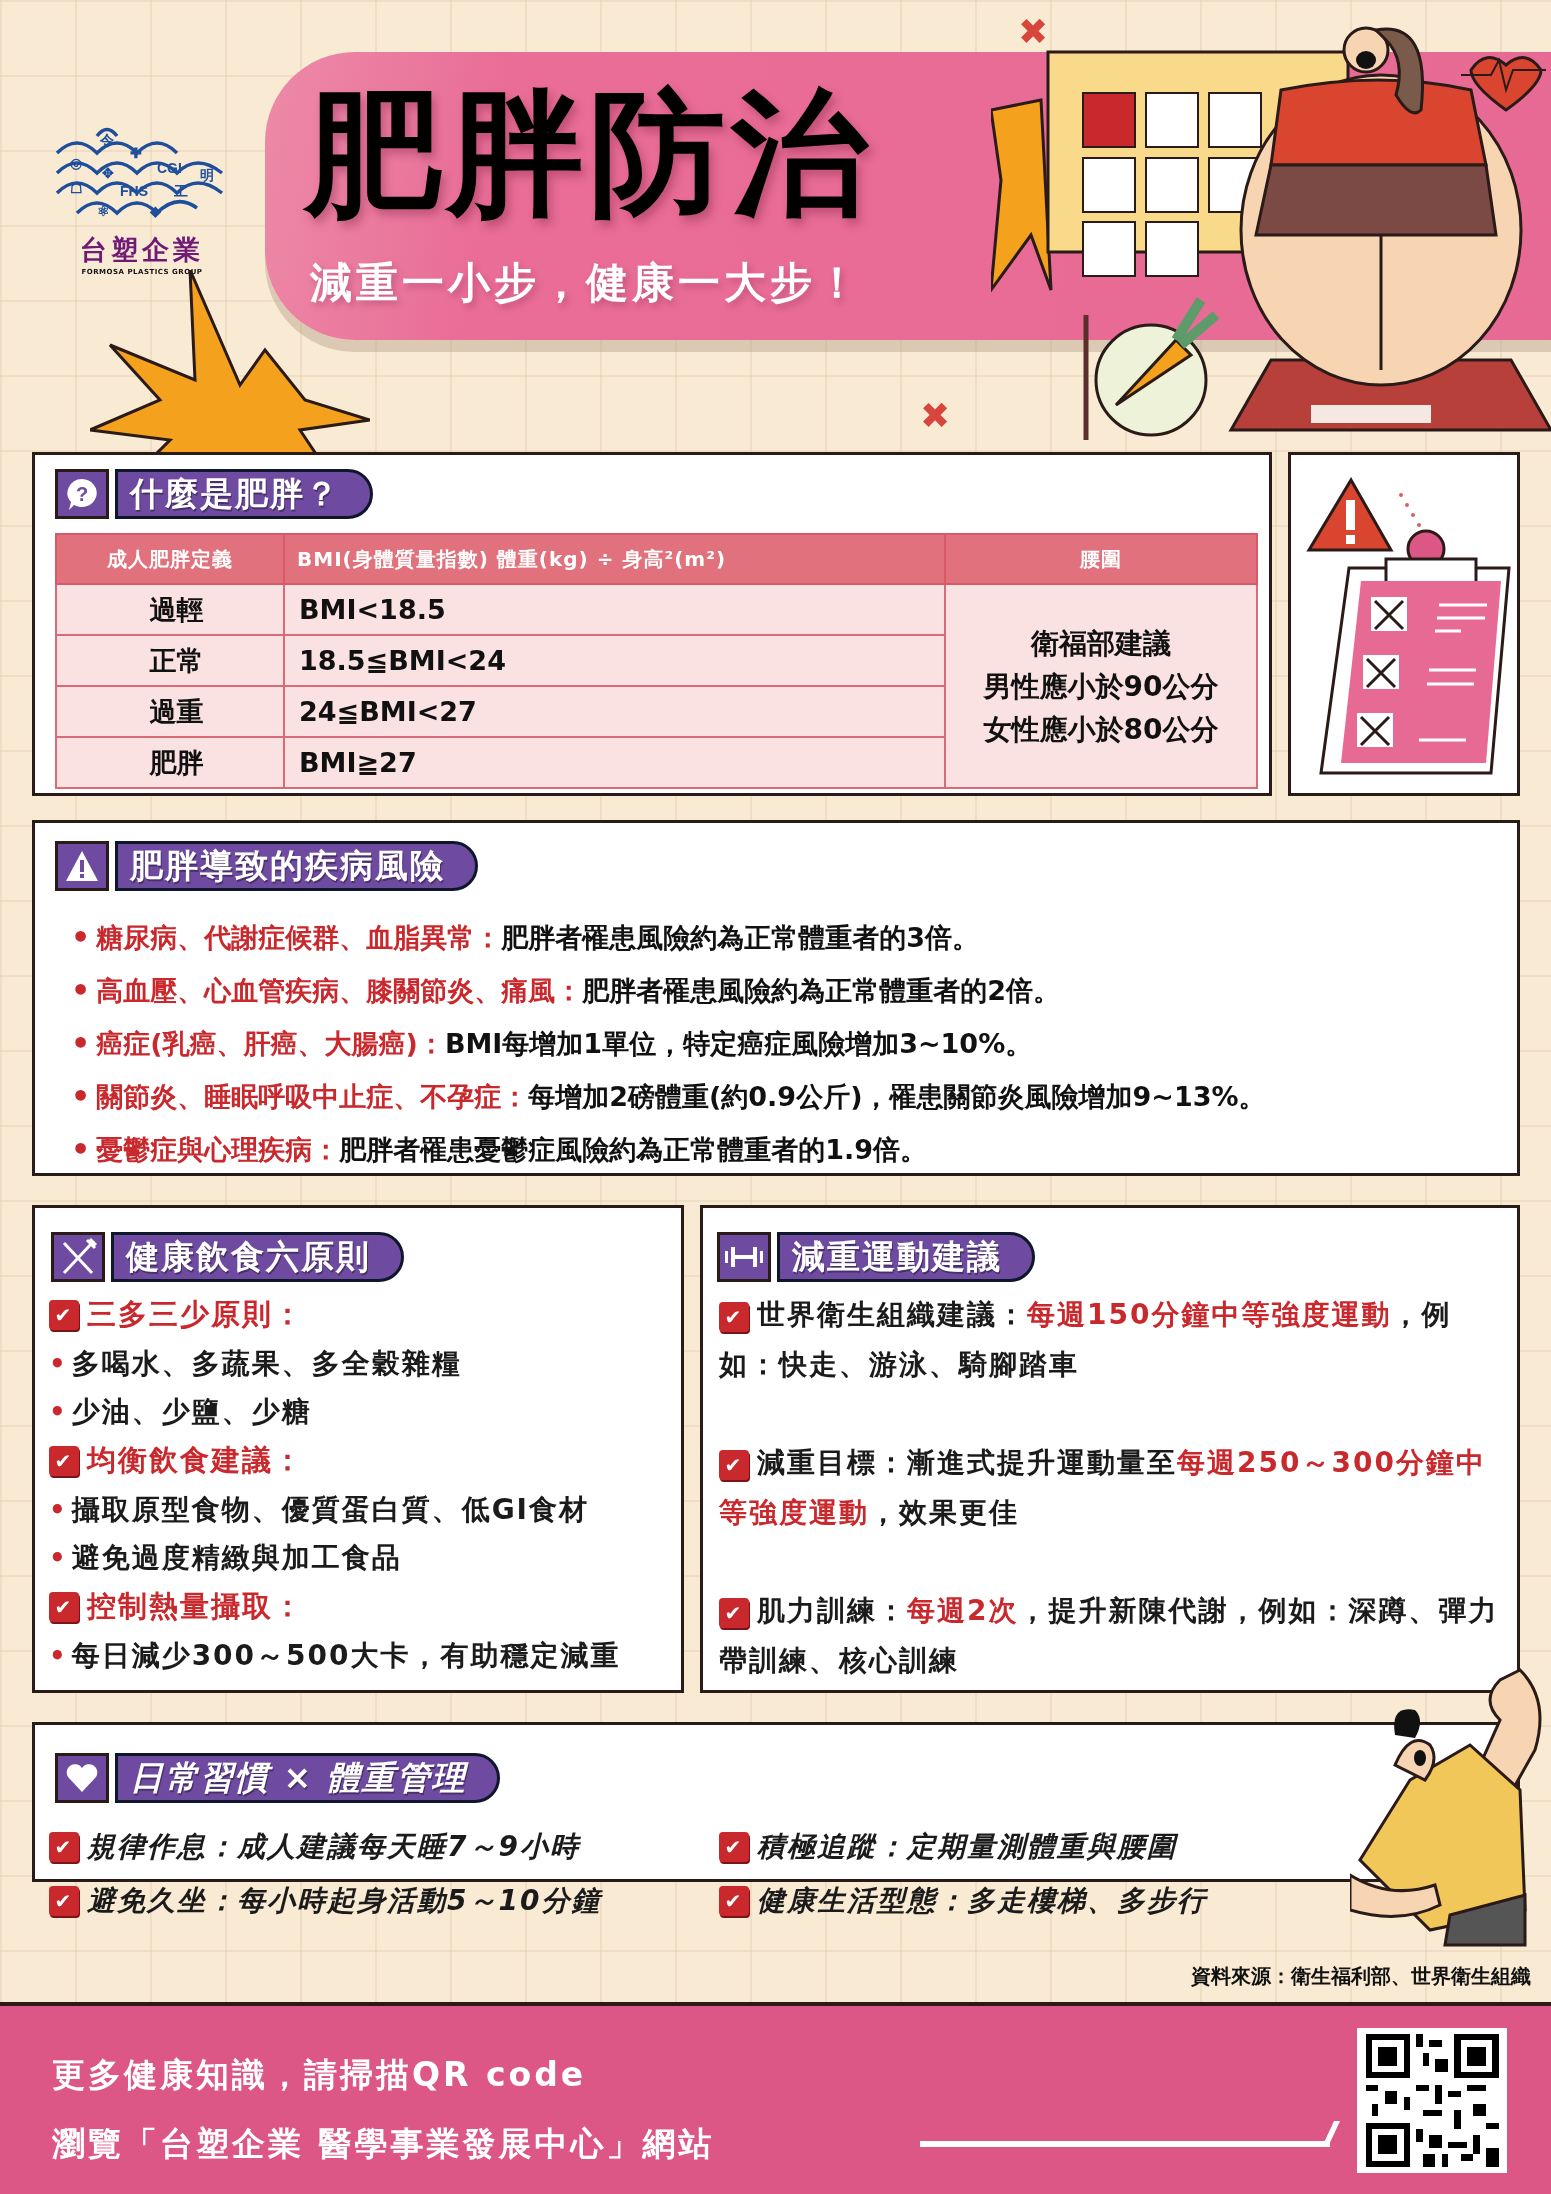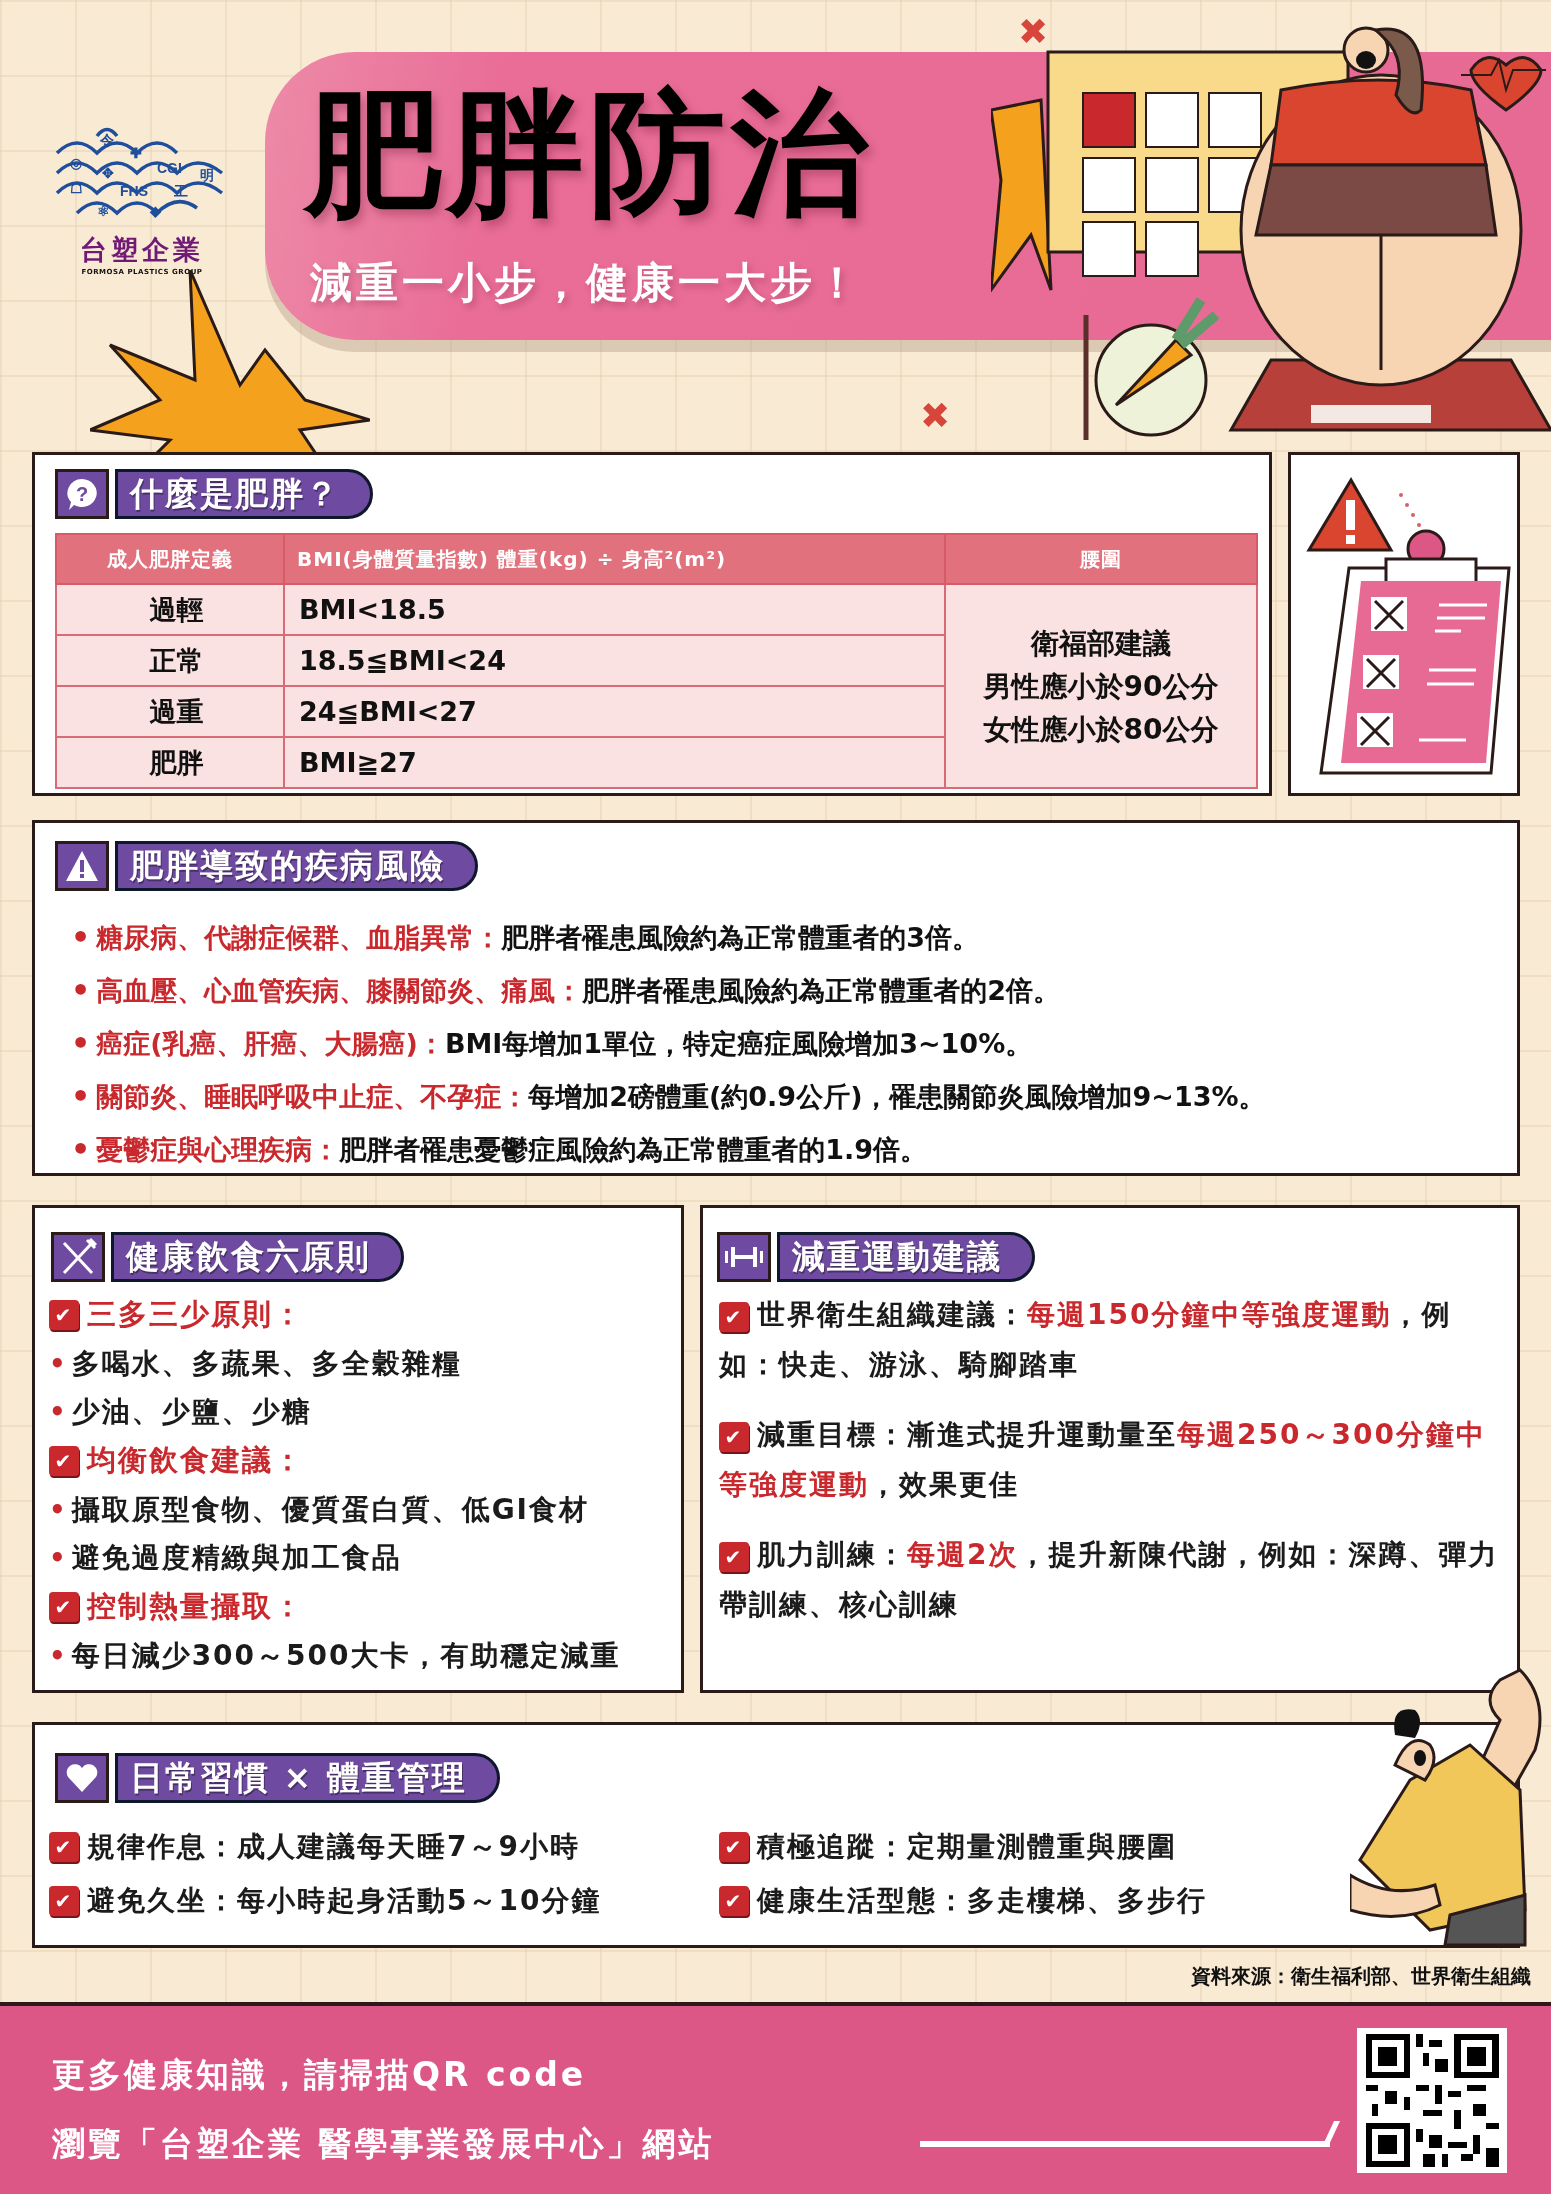--- a/index.html
+++ b/index.html
@@ -87,21 +87,21 @@
     color:#fff; font-size: 20px; align-items:center; justify-content:center; font-weight:bold;
     box-shadow: 1px 2px 0 #7a1418; margin-right: 8px; flex-shrink:0;
   }
   .diet-body { position:absolute; left: 14px; top: 82px; }
   .diet-head { font-size: 29px; font-weight:bold; color:#c9282d; display:flex; align-items:center; height: 50px; letter-spacing: 2px; }
   .diet-line { font-size: 28px; font-weight:bold; height: 48px; display:flex; align-items:center; letter-spacing: 2px; }
   .diet-line .dot { font-size: 26px; margin-right: 4px; }
 
   .ex-body { position:absolute; left: 16px; top: 82px; width: 790px; }
   .ex-block { font-size: 28px; font-weight:bold; line-height: 50px; letter-spacing: 2px; }
-  .ex-block + .ex-block { margin-top: 20px; }
+  .ex-block + .ex-block { margin-top: 48px; }
 
   
   .habits { position:absolute; left: 14px; top: 100px; display:grid; grid-template-columns: 670px 600px; row-gap: 10px; }
   .habit { font-size: 28px; font-weight:bold; display:flex; align-items:center; height: 44px; letter-spacing: 2px; }
 
   .source { right: 20px; top: 1963px; font-size: 20px; font-weight:bold; color:#111; }
 
   
   .footer {
     left: 0; top: 2002px; width: 1551px; height: 192px; background:#dc5786;
@@ -368,21 +368,21 @@
     </div>
     <div class="sec-label">減重運動建議</div>
   </div>
   <div class="ex-body">
     <div class="ex-block"><span class="check">✔</span><span>世界衛生組織建議：</span><span class="red">每週150分鐘中等強度運動</span><span>，例如：快走、游泳、騎腳踏車</span></div>
     <div class="ex-block"><span class="check">✔</span><span>減重目標：漸進式提升運動量至</span><span class="red">每週250～300分鐘中等強度運動</span><span>，效果更佳</span></div>
     <div class="ex-block"><span class="check">✔</span><span>肌力訓練：</span><span class="red">每週2次</span><span>，提升新陳代謝，例如：深蹲、彈力帶訓練、核心訓練</span></div>
   </div>
 </div>
 
-<div class="card" style="left:32px;top:1722px;width:1488px;height:226px;">
+<div class="card" style="left:32px;top:1722px;width:1488px;height:160px;font-style:italic;">
   <div class="sec-head" style="left:20px;top:28px;">
     <div class="sec-icon">
       <svg width="34" height="30" viewBox="0 0 34 30">
           <path d="M17 29 L3 14 A8 8 0 0 1 17 5 A8 8 0 0 1 31 14 Z" fill="#fff"></path>
         </svg>
     </div>
     <div class="sec-label">日常習慣 × 體重管理</div>
   </div>
   <div class="habits">
     <div class="habit">

